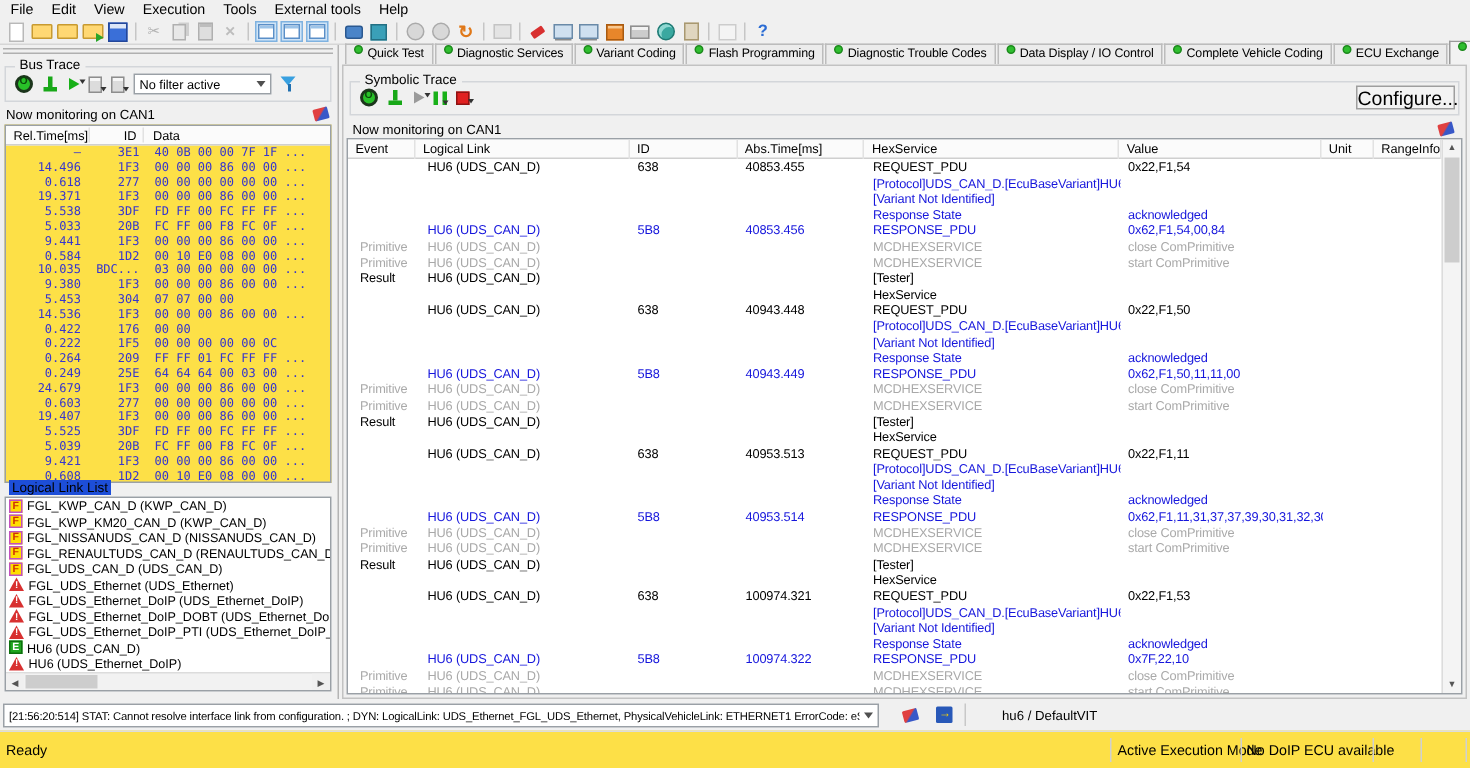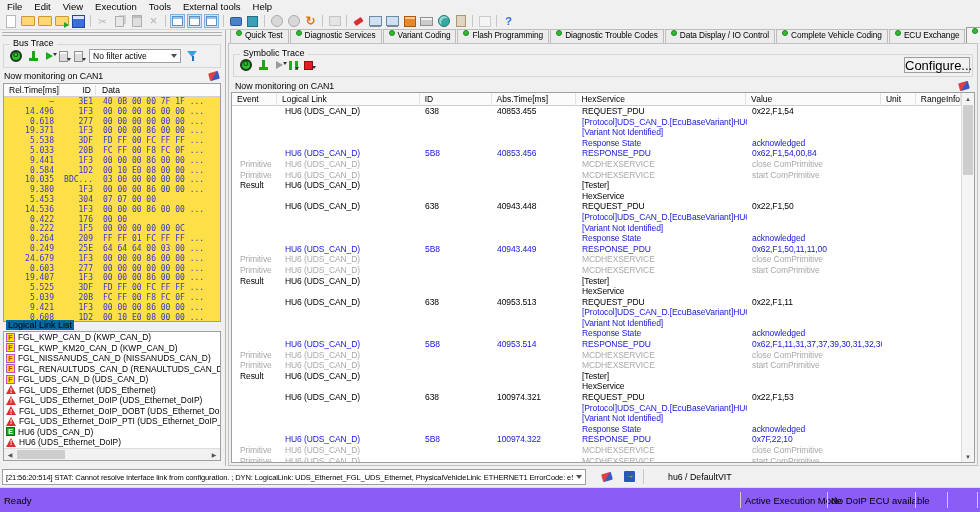--- a/index.html
+++ b/index.html
@@ -73,21 +73,21 @@
   #bt-monitor{left:4px;right:6px;top:40px;height:11px}
   #bt-table{position:absolute;left:3px;right:4px;top:53px;height:239px;border:1px solid #9aa0a6;background:#fde047;overflow:hidden}
   .bt-header{display:flex;height:13px;align-items:center;border-bottom:1px solid #d0d0d0;background:#fbfbfb;font-size:8.5px}
   .bt-h1{width:56px;padding-left:5px;border-right:1px solid #e2e2e2}
   .bt-h2{width:36px;text-align:right;padding-right:4px;border-right:1px solid #e2e2e2}
   .bt-h3{flex:1;padding-left:6px}
   .bt-row{display:flex;line-height:9.8px;font-family:"DejaVu Sans Mono",monospace;font-size:8px;color:#3636ce;white-space:nowrap}
   .bt-c1{width:56px;text-align:right;padding-right:6px}
   .bt-c2{width:36px;text-align:right;padding-right:3px}
   .bt-c3{flex:1;padding-left:7px;overflow:hidden}
-  #lll-label-wrap{position:absolute;left:6px;top:290px;font-size:9px;background:#0369a1;padding:0 2px;z-index:2}
+  #lll-label-wrap{position:absolute;left:6px;top:290px;font-size:9px;background:#1d4ed8;padding:0 2px;z-index:2}
   #lll-list{position:absolute;left:3px;right:4px;top:301px;height:130px;border:1px solid #9aa0a6;background:#fff;overflow:hidden}
   .lll-item{display:flex;align-items:center;gap:3px;height:10.5px;padding-left:2px;font-size:8.4px;white-space:nowrap}
   .ic-function{width:9px;height:9px;flex:0 0 9px;background:#ffdf00;border:1px solid #c050c0;color:#d03000;font-size:7px;font-weight:bold;display:flex;align-items:center;justify-content:center}
   .ic-ecu{width:9px;height:9px;flex:0 0 9px;background:#1fa51f;border:1px solid #0d700d;color:#fff;font-size:7px;font-weight:bold;display:flex;align-items:center;justify-content:center}
   .ic-warning{position:relative;width:10px;height:9px;flex:0 0 10px}
   .ic-warning::before{content:"";position:absolute;left:0;top:0;border-left:5px solid transparent;border-right:5px solid transparent;border-bottom:9px solid #d83030}
   .ic-warning::after{content:"!";position:absolute;left:4px;top:1.5px;color:#fff;font-size:6.5px;font-weight:bold}
   .hscroll{position:absolute;left:0;right:0;bottom:0;height:12px;background:#f2f2f2;border-top:1px solid #dcdcdc;display:flex;align-items:center}
   .hs-btn{width:12px;height:11px;display:flex;align-items:center;justify-content:center;font-size:6px;color:#555;background:#f0f0f0}
   .hs-thumb{width:48px;height:9px;background:#cdcdcd;margin-left:1px}
@@ -127,21 +127,21 @@
 
   
   #statusrow{position:absolute;left:0;top:466px;width:980px;height:21px;background:#f0f0f0}
   #status-combo{position:absolute;left:2px;top:3px;width:584px;height:16px;border:1px solid #9aa0a6;background:#fff;display:flex;align-items:center;padding:0 3px;gap:3px}
   #status-combo .msg{flex:1;font-size:7.5px;letter-spacing:-0.1px;white-space:nowrap;overflow:hidden}
   #status-clear{position:absolute;left:602px;top:7px}
   #status-exit{position:absolute;left:624px;top:5px}
   .vline{position:absolute;top:3px;width:1px;height:15px;background:#c8c8c8}
   #status-device{position:absolute;left:668px;top:6px;font-size:8.8px}
 
-  #bottombar{position:absolute;left:0;top:487px;width:980px;height:25px;background:#8b5cf6;border-top:1px solid #dcdcdc;font-size:9.5px}
+  #bottombar{position:absolute;left:0;top:487px;width:980px;height:25px;background:#fde047;border-top:1px solid #dcdcdc;font-size:9.5px}
   #ready{position:absolute;left:4px;top:7px}
   #exec-mode{position:absolute;left:745px;top:7px}
   #doip{position:absolute;left:831px;top:7px}
   .bsep{position:absolute;top:4px;width:1px;height:16px;background:#d0d0d0}
 </style>
 </head>
 <body>
 
 <div id="menubar">
     <span class="menu-item">File</span>

